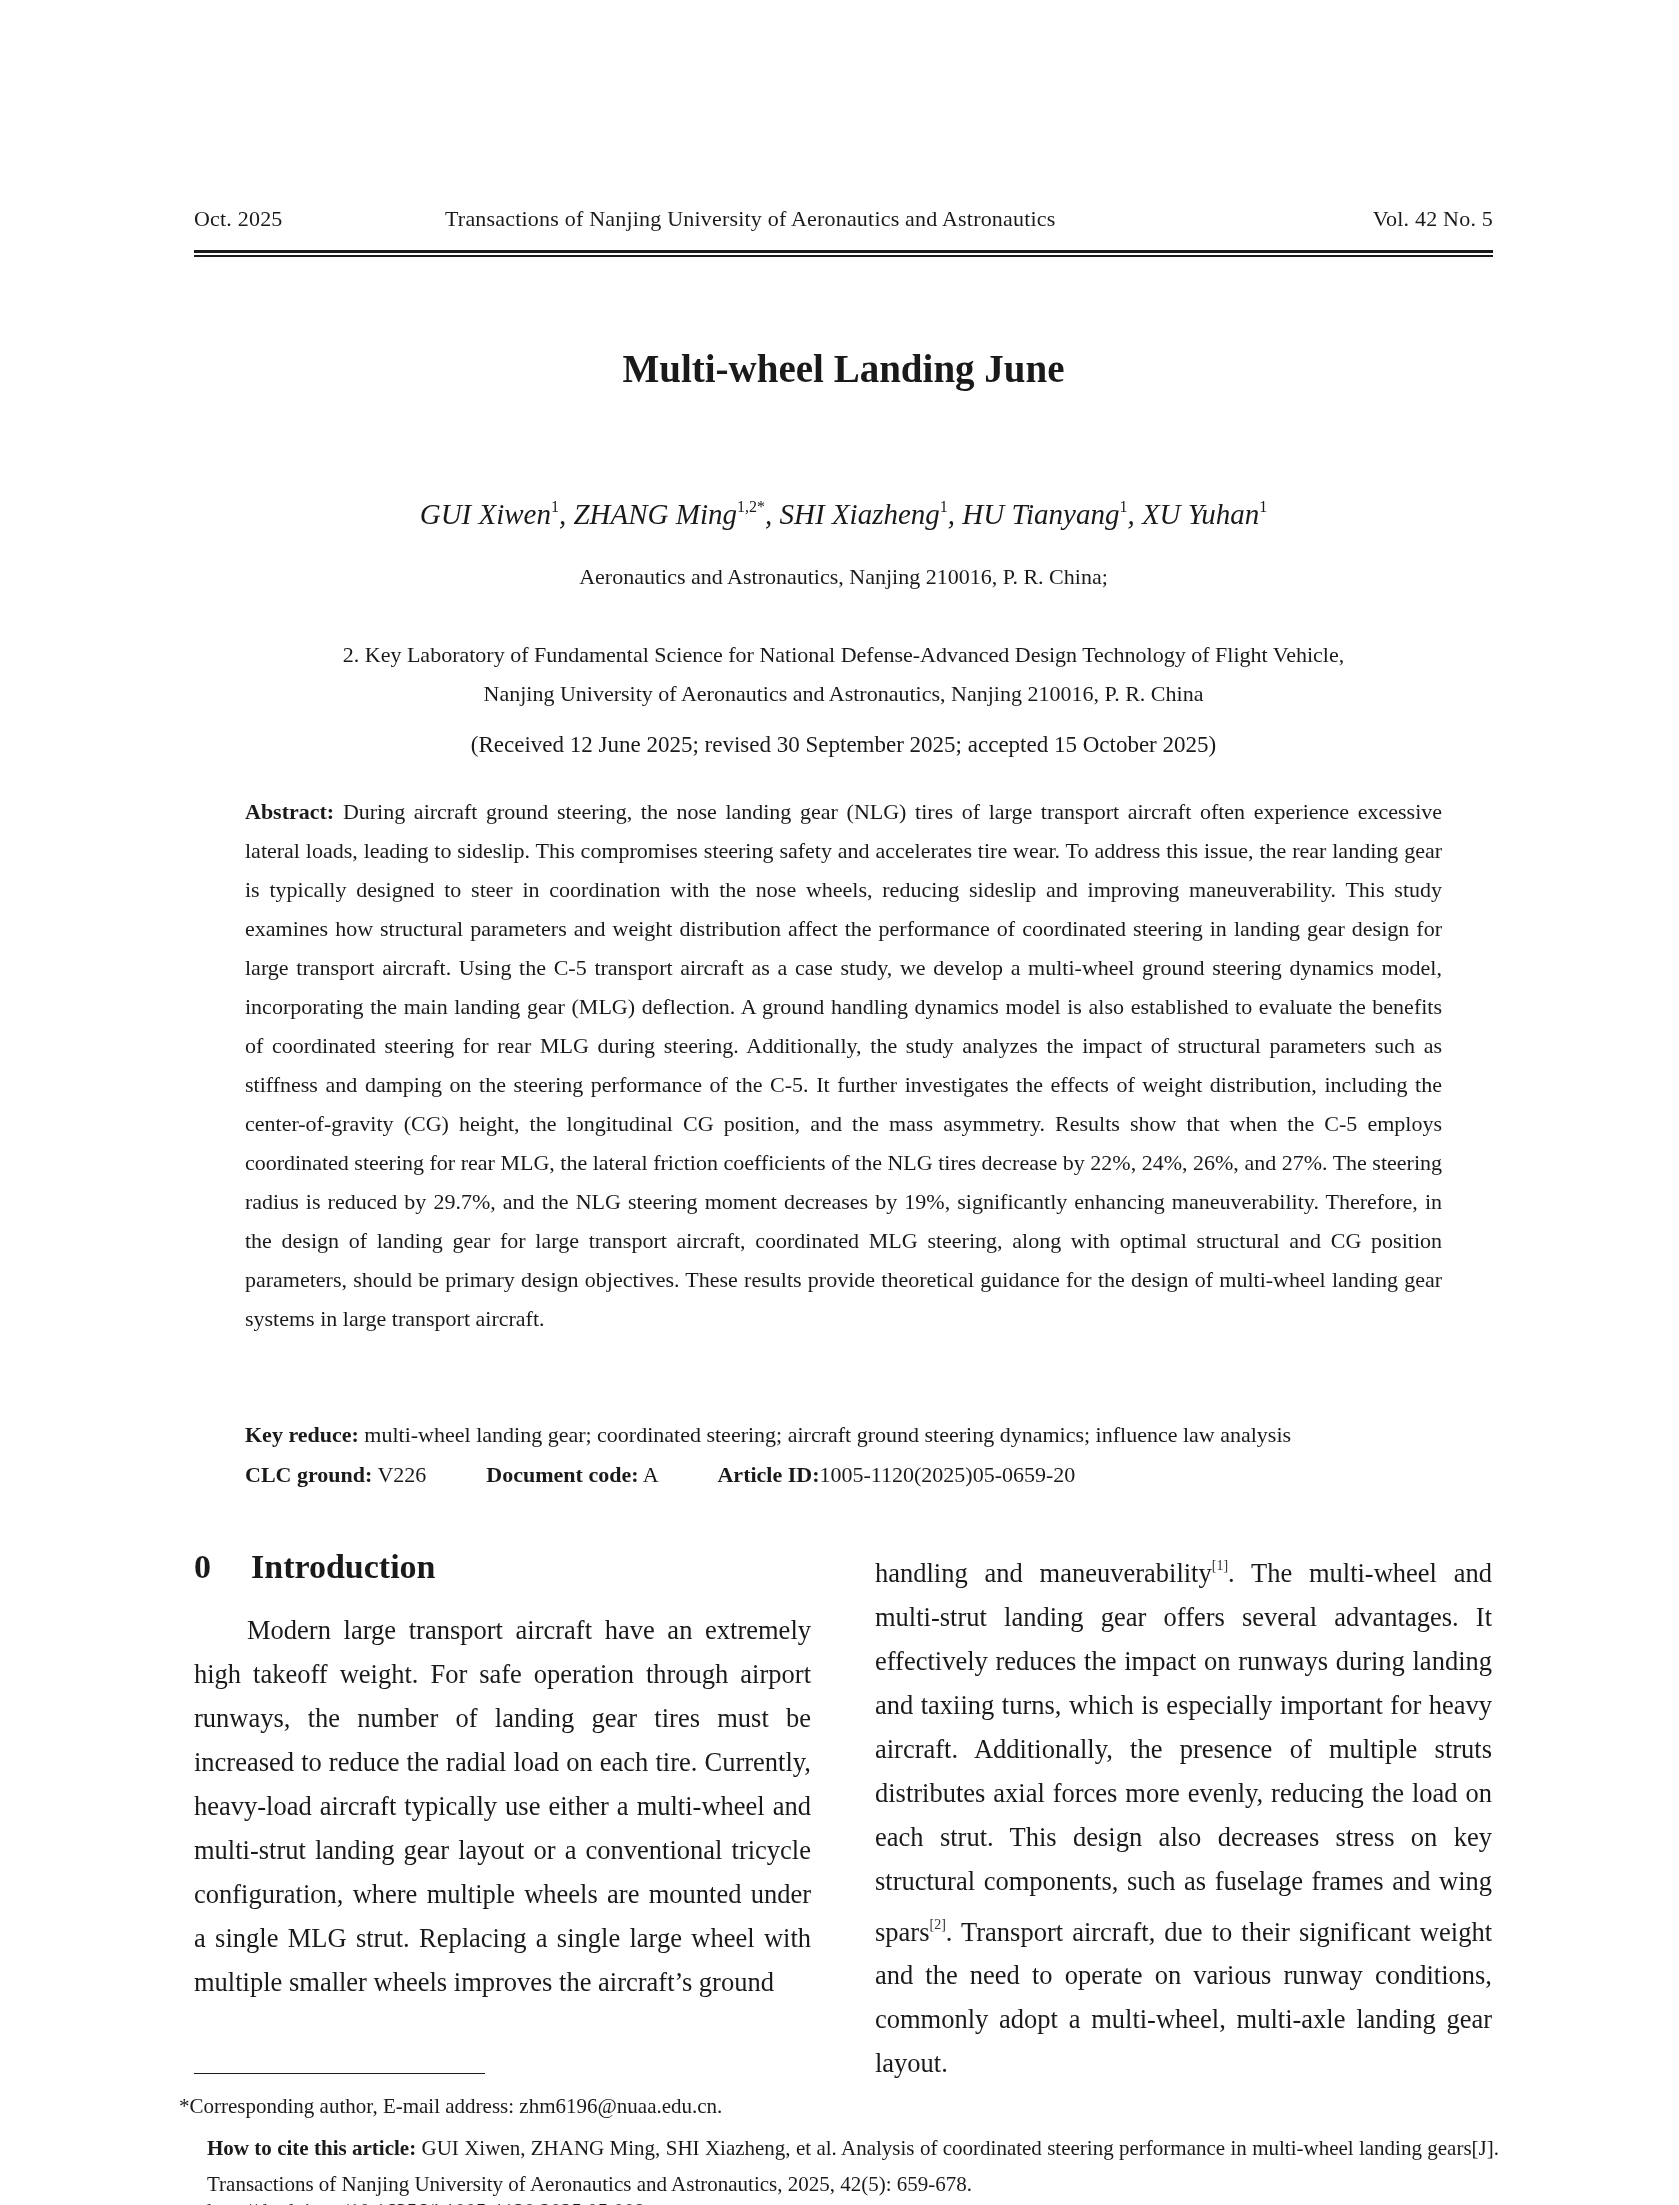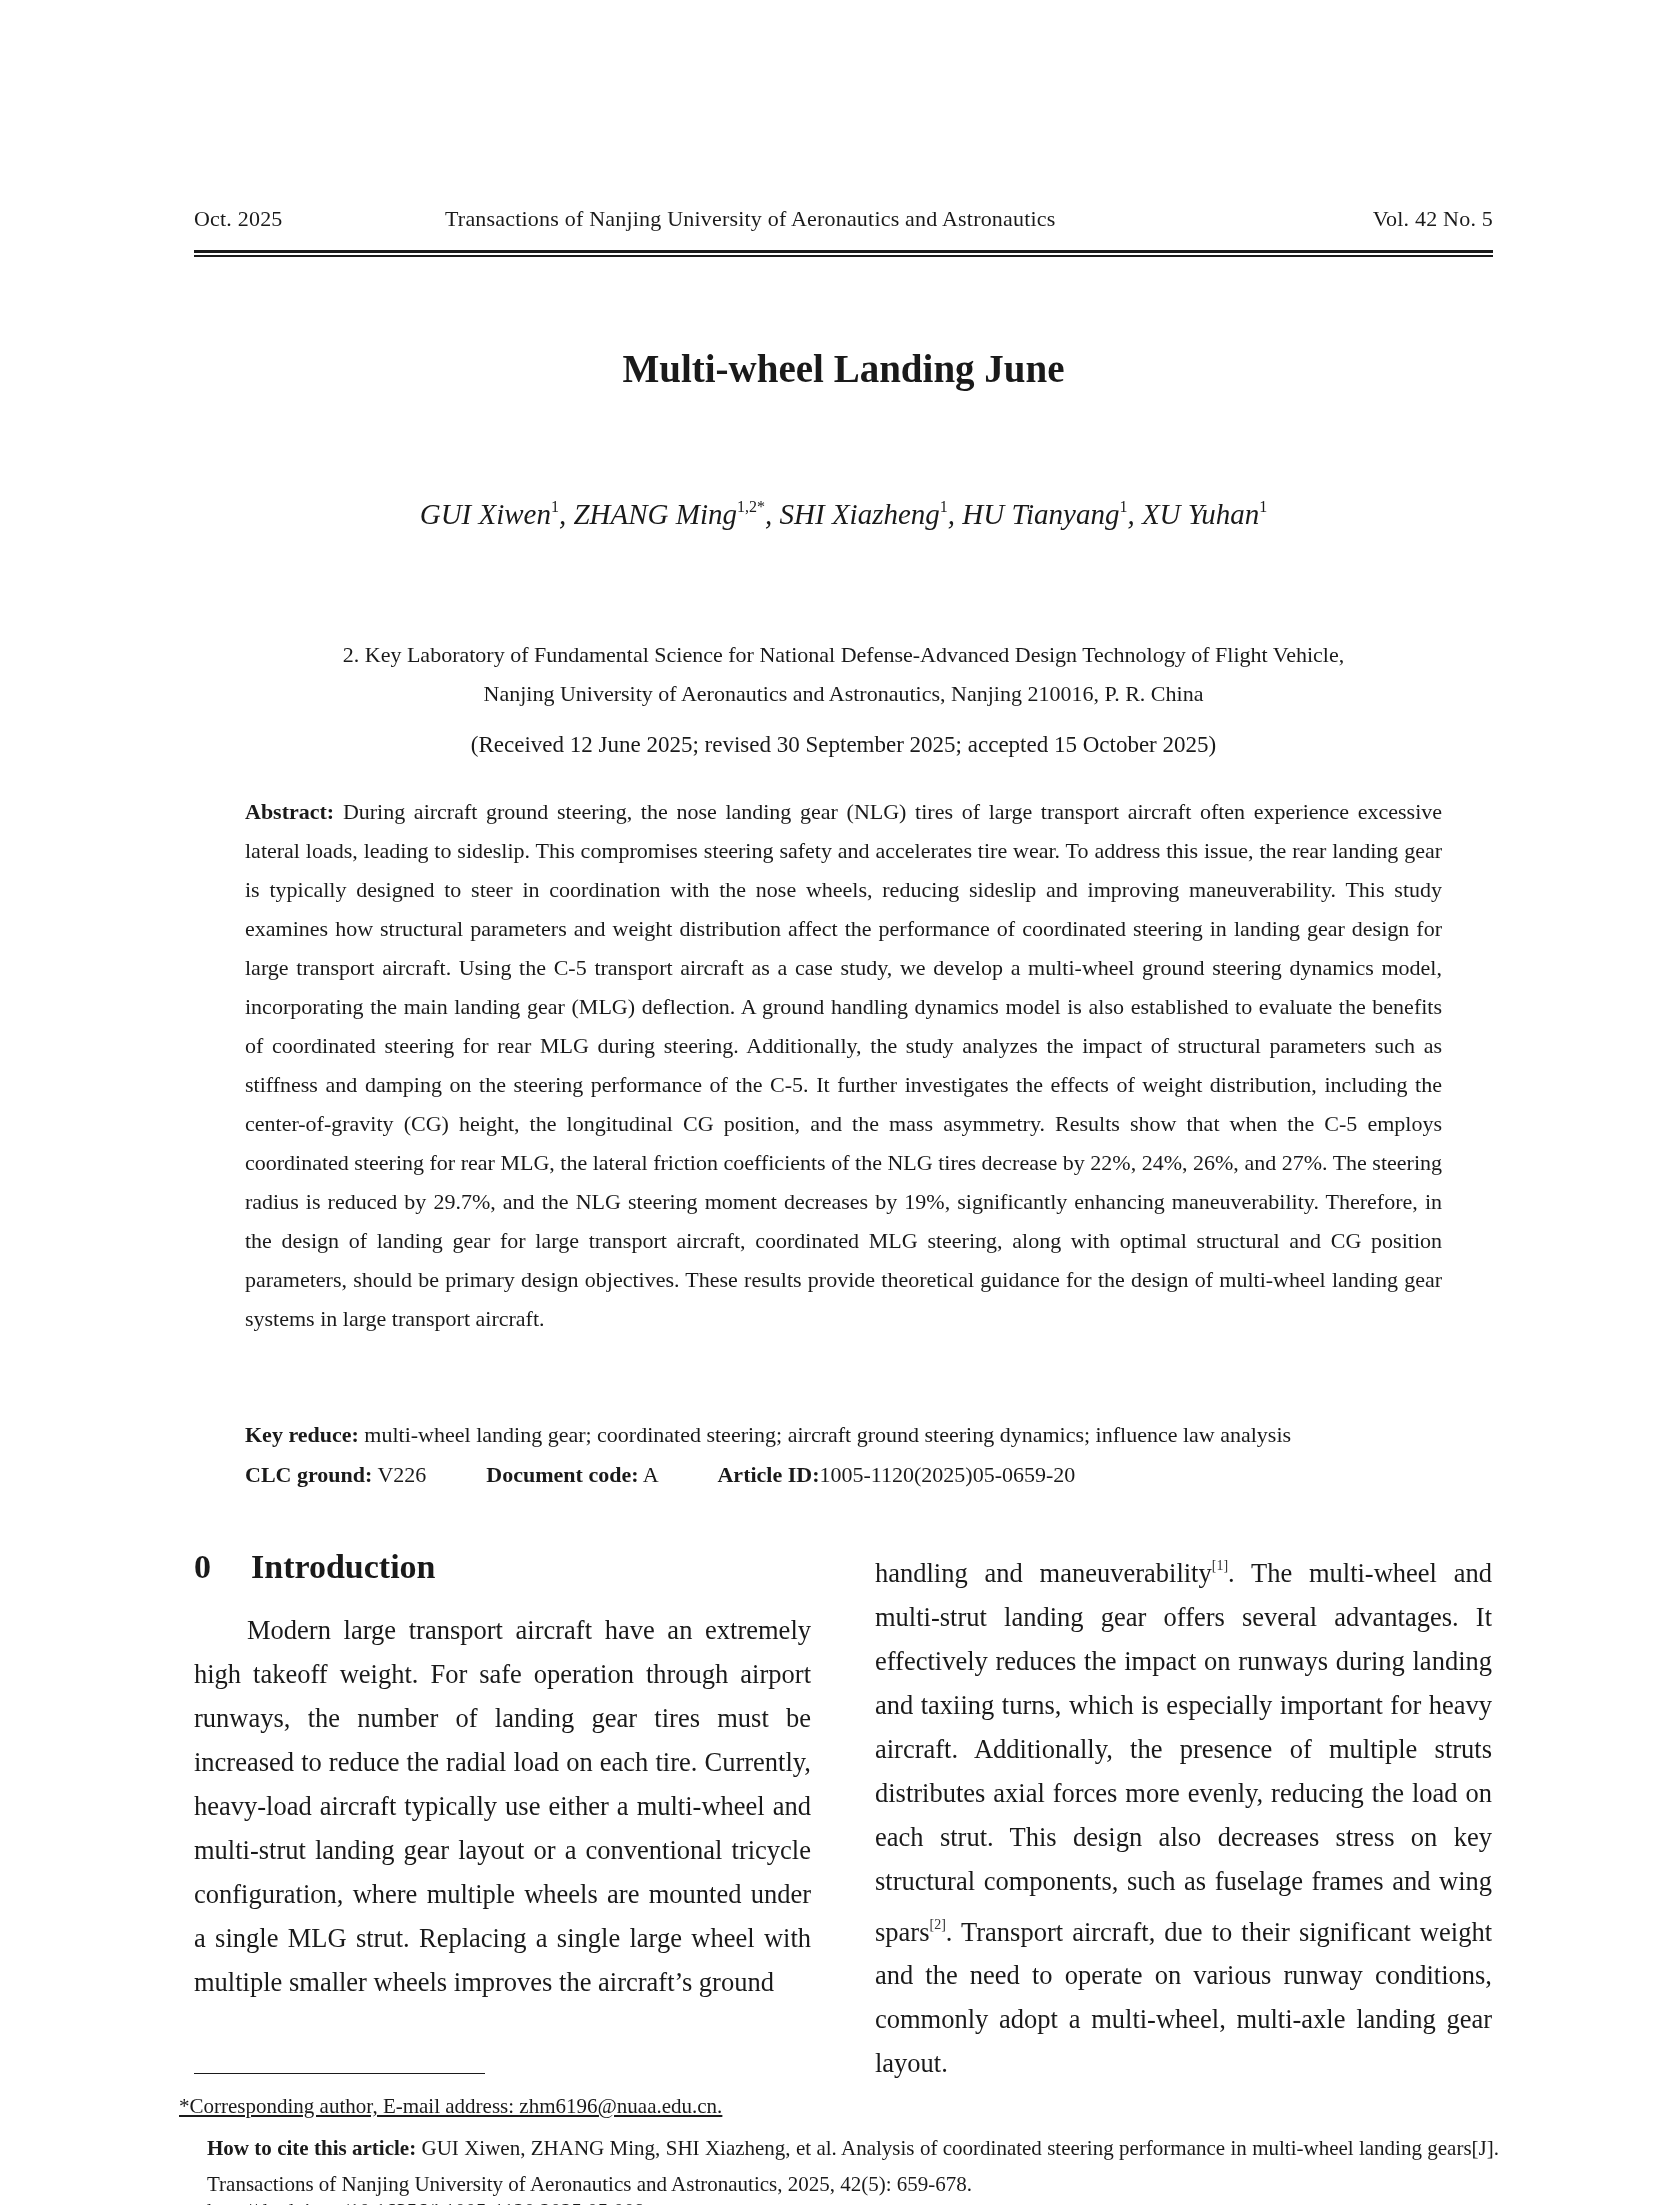--- a/index.html
+++ b/index.html
@@ -52,20 +52,21 @@
 
 <div class="abs authors">
   <span>GUI Xiwen</span><sup>1</sup>, 
   <span>ZHANG Ming</span><sup>1,2*</sup>, 
   <span>SHI Xiazheng</span><sup>1</sup>, 
   <span>HU Tianyang</span><sup>1</sup>, 
   <span>XU Yuhan</span><sup>1</sup>
 </div>
 
 <div class="abs affil" style="top:557px;">
+  <div>Aeronautics and Astronautics, Nanjing 210016, P. R. China;</div>
 </div>
 <div class="abs affil" style="top:635px;">
   <div>2. Key Laboratory of Fundamental Science for National Defense-Advanced Design Technology of Flight Vehicle,</div>
   <div>Nanjing University of Aeronautics and Astronautics, Nanjing 210016, P. R. China</div>
 </div>
 
 <div class="abs received">(Received 12 June 2025; revised 30 September 2025; accepted 15 October 2025)</div>
 
 <div class="abs abstract">
   <b>Abstract:</b>
@@ -92,19 +93,19 @@
 </div>
 
 <div class="abs col col-left">
   <span>Modern large transport aircraft have an extremely high takeoff weight. For safe operation through airport runways, the number of landing gear tires must be increased to reduce the radial load on each tire. Currently, heavy-load aircraft typically use either a multi-wheel and multi-strut landing gear layout or a conventional tricycle configuration, where multiple wheels are mounted under a single MLG strut. Replacing a single large wheel with multiple smaller wheels improves the aircraft’s ground</span>
 </div>
 <div class="abs col col-right">
   <span>handling and maneuverability</span><sup>[1]</sup><span>. The multi-wheel and multi-strut landing gear offers several advantages. It effectively reduces the impact on runways during landing and taxiing turns, which is especially important for heavy aircraft. Additionally, the presence of multiple struts distributes axial forces more evenly, reducing the load on each strut. This design also decreases stress on key structural components, such as fuselage frames and wing spars</span><sup>[2]</sup><span>. Transport aircraft, due to their significant weight and the need to operate on various runway conditions, commonly adopt a multi-wheel, multi-axle landing gear layout.</span>
 </div>
 
 <div class="abs footrule"></div>
-<div class="abs foot" style="top:2088px;text-decoration:underline;">*Corresponding author, E-mail address: zhm6196@nuaa.edu.cn.</div>
+<div class="abs foot" style="top:2088px;">*Corresponding author, E-mail address: zhm6196@nuaa.edu.cn.</div>
 <div class="abs cite">
   <b>How to cite this article:</b>
   <span>GUI Xiwen, ZHANG Ming, SHI Xiazheng, et al. Analysis of coordinated steering performance in multi-wheel landing gears[J]. Transactions of Nanjing University of Aeronautics and Astronautics, 2025, 42(5): 659-678.</span>
 </div>
 <div class="abs doi">http://dx.doi.org/10.16356/j.1005-1120.2025.05.009</div>
 
 
 </body></html>

